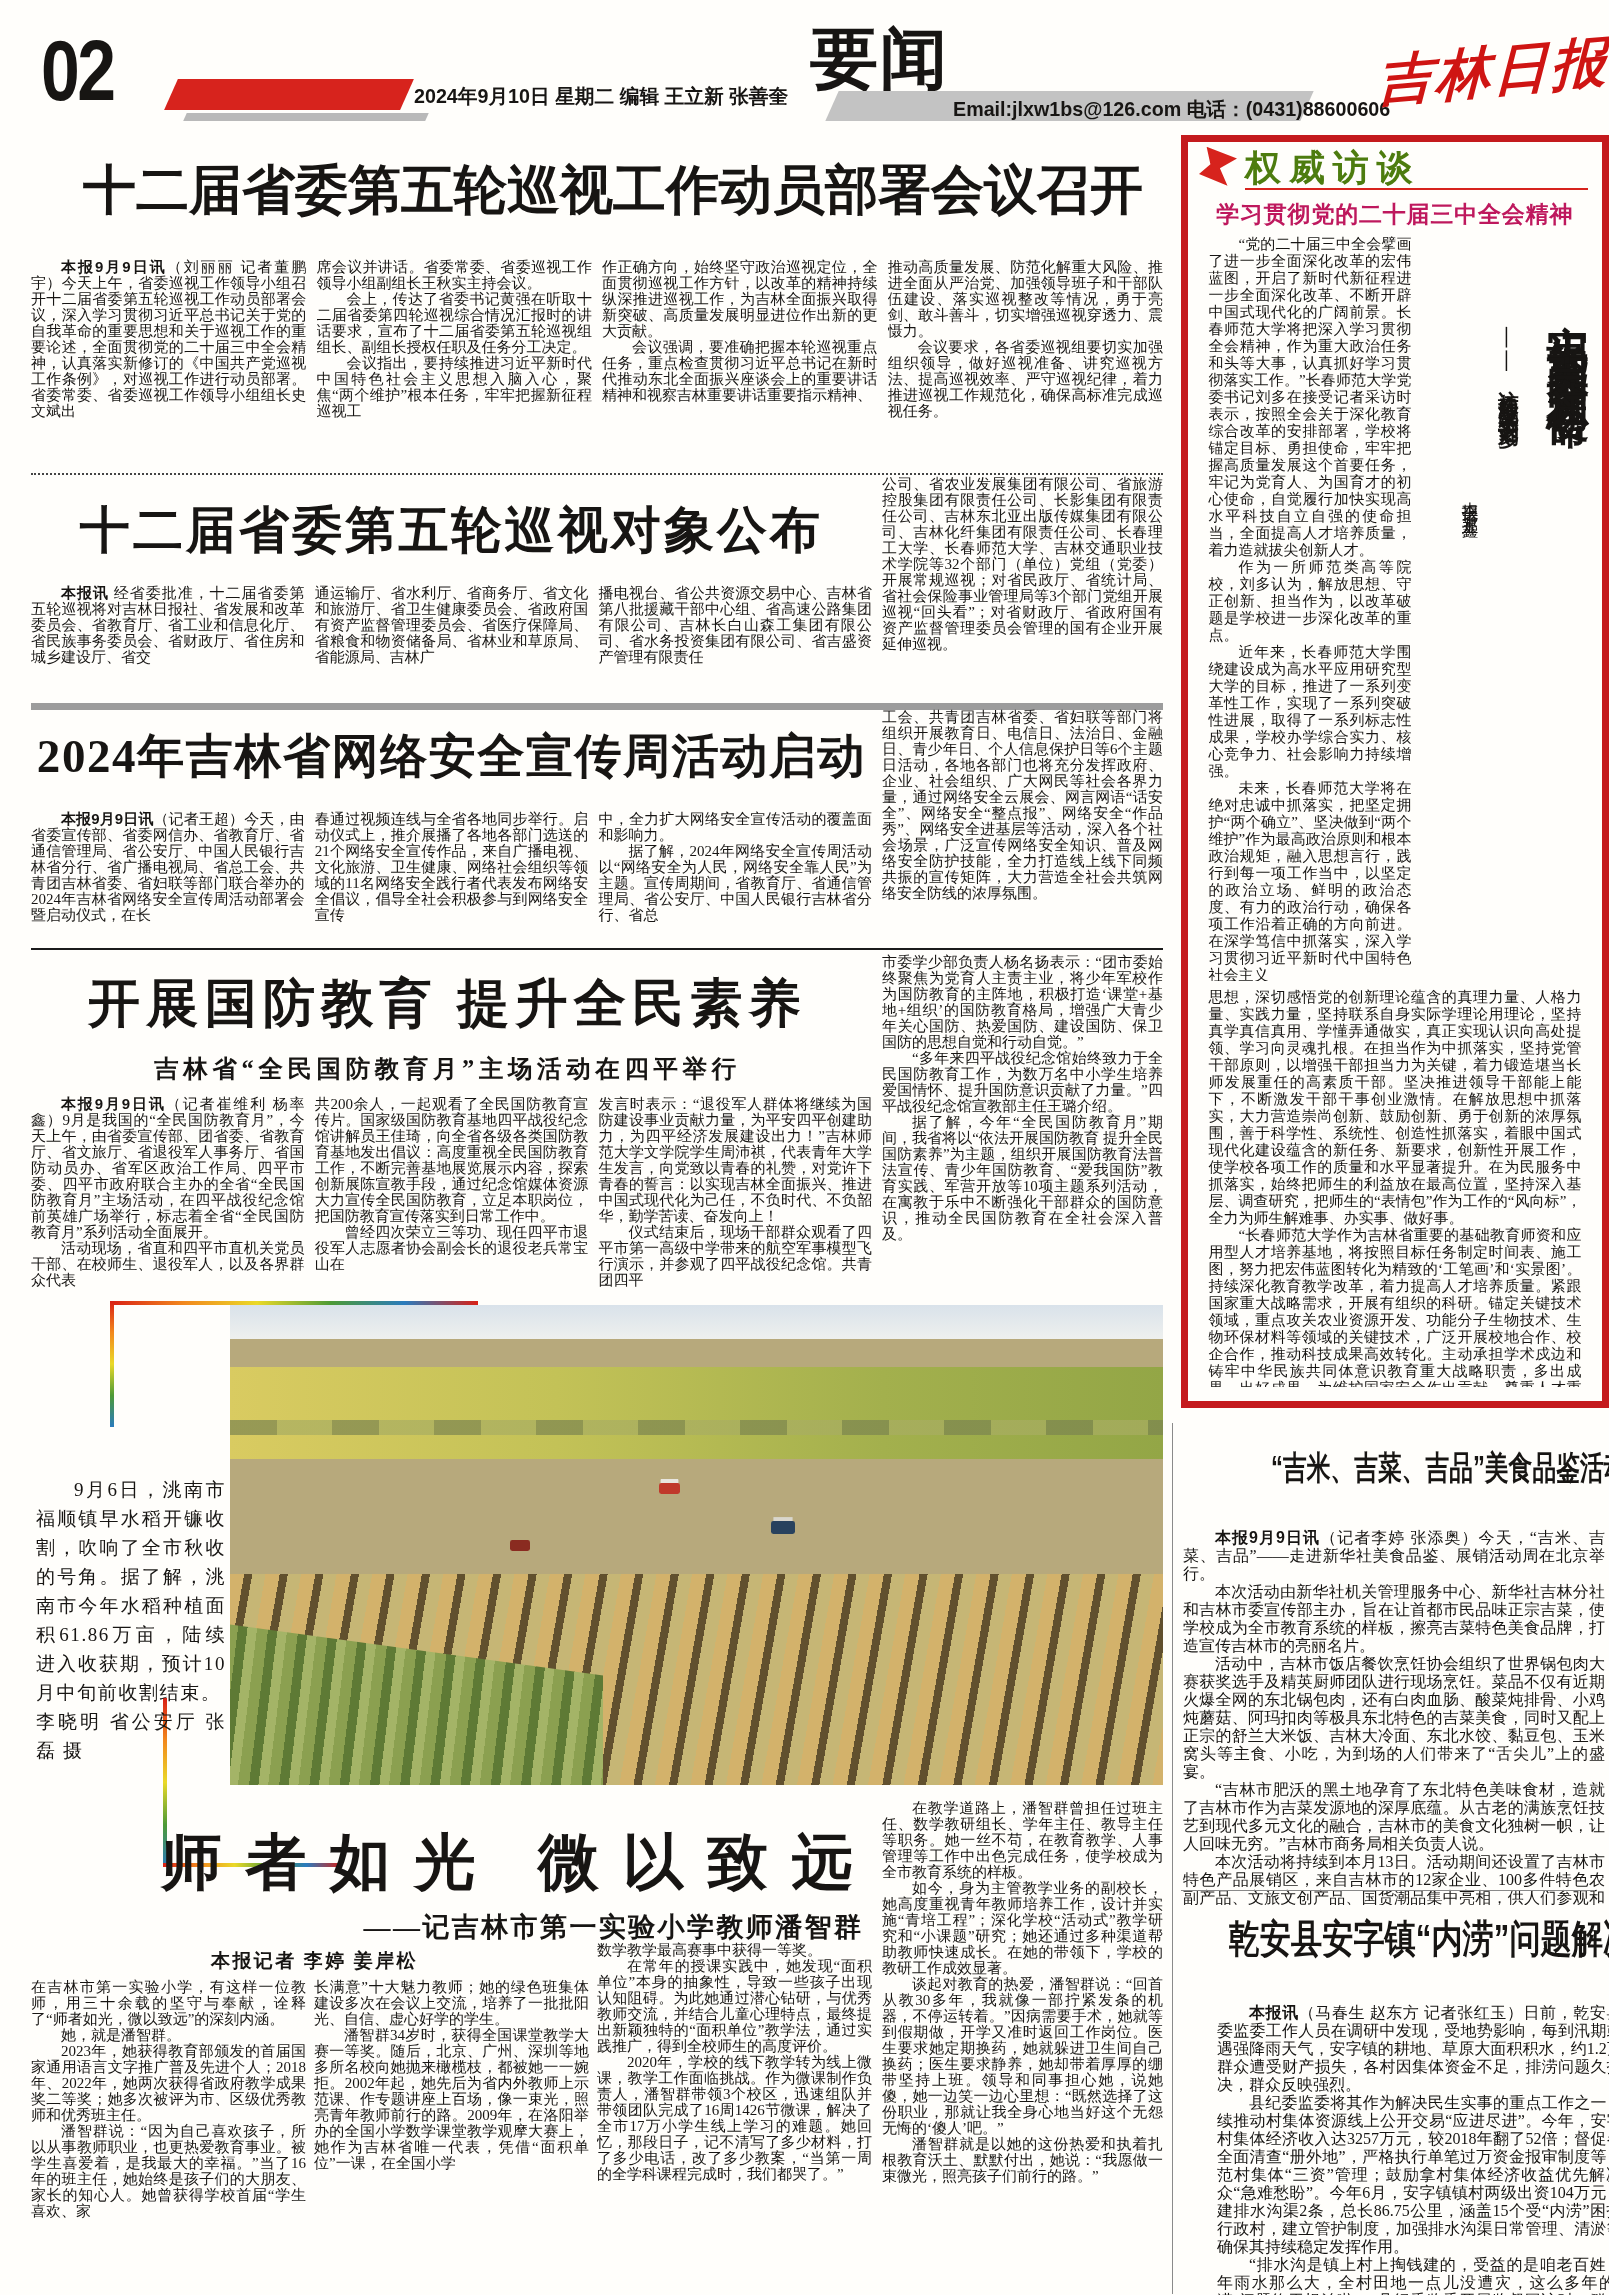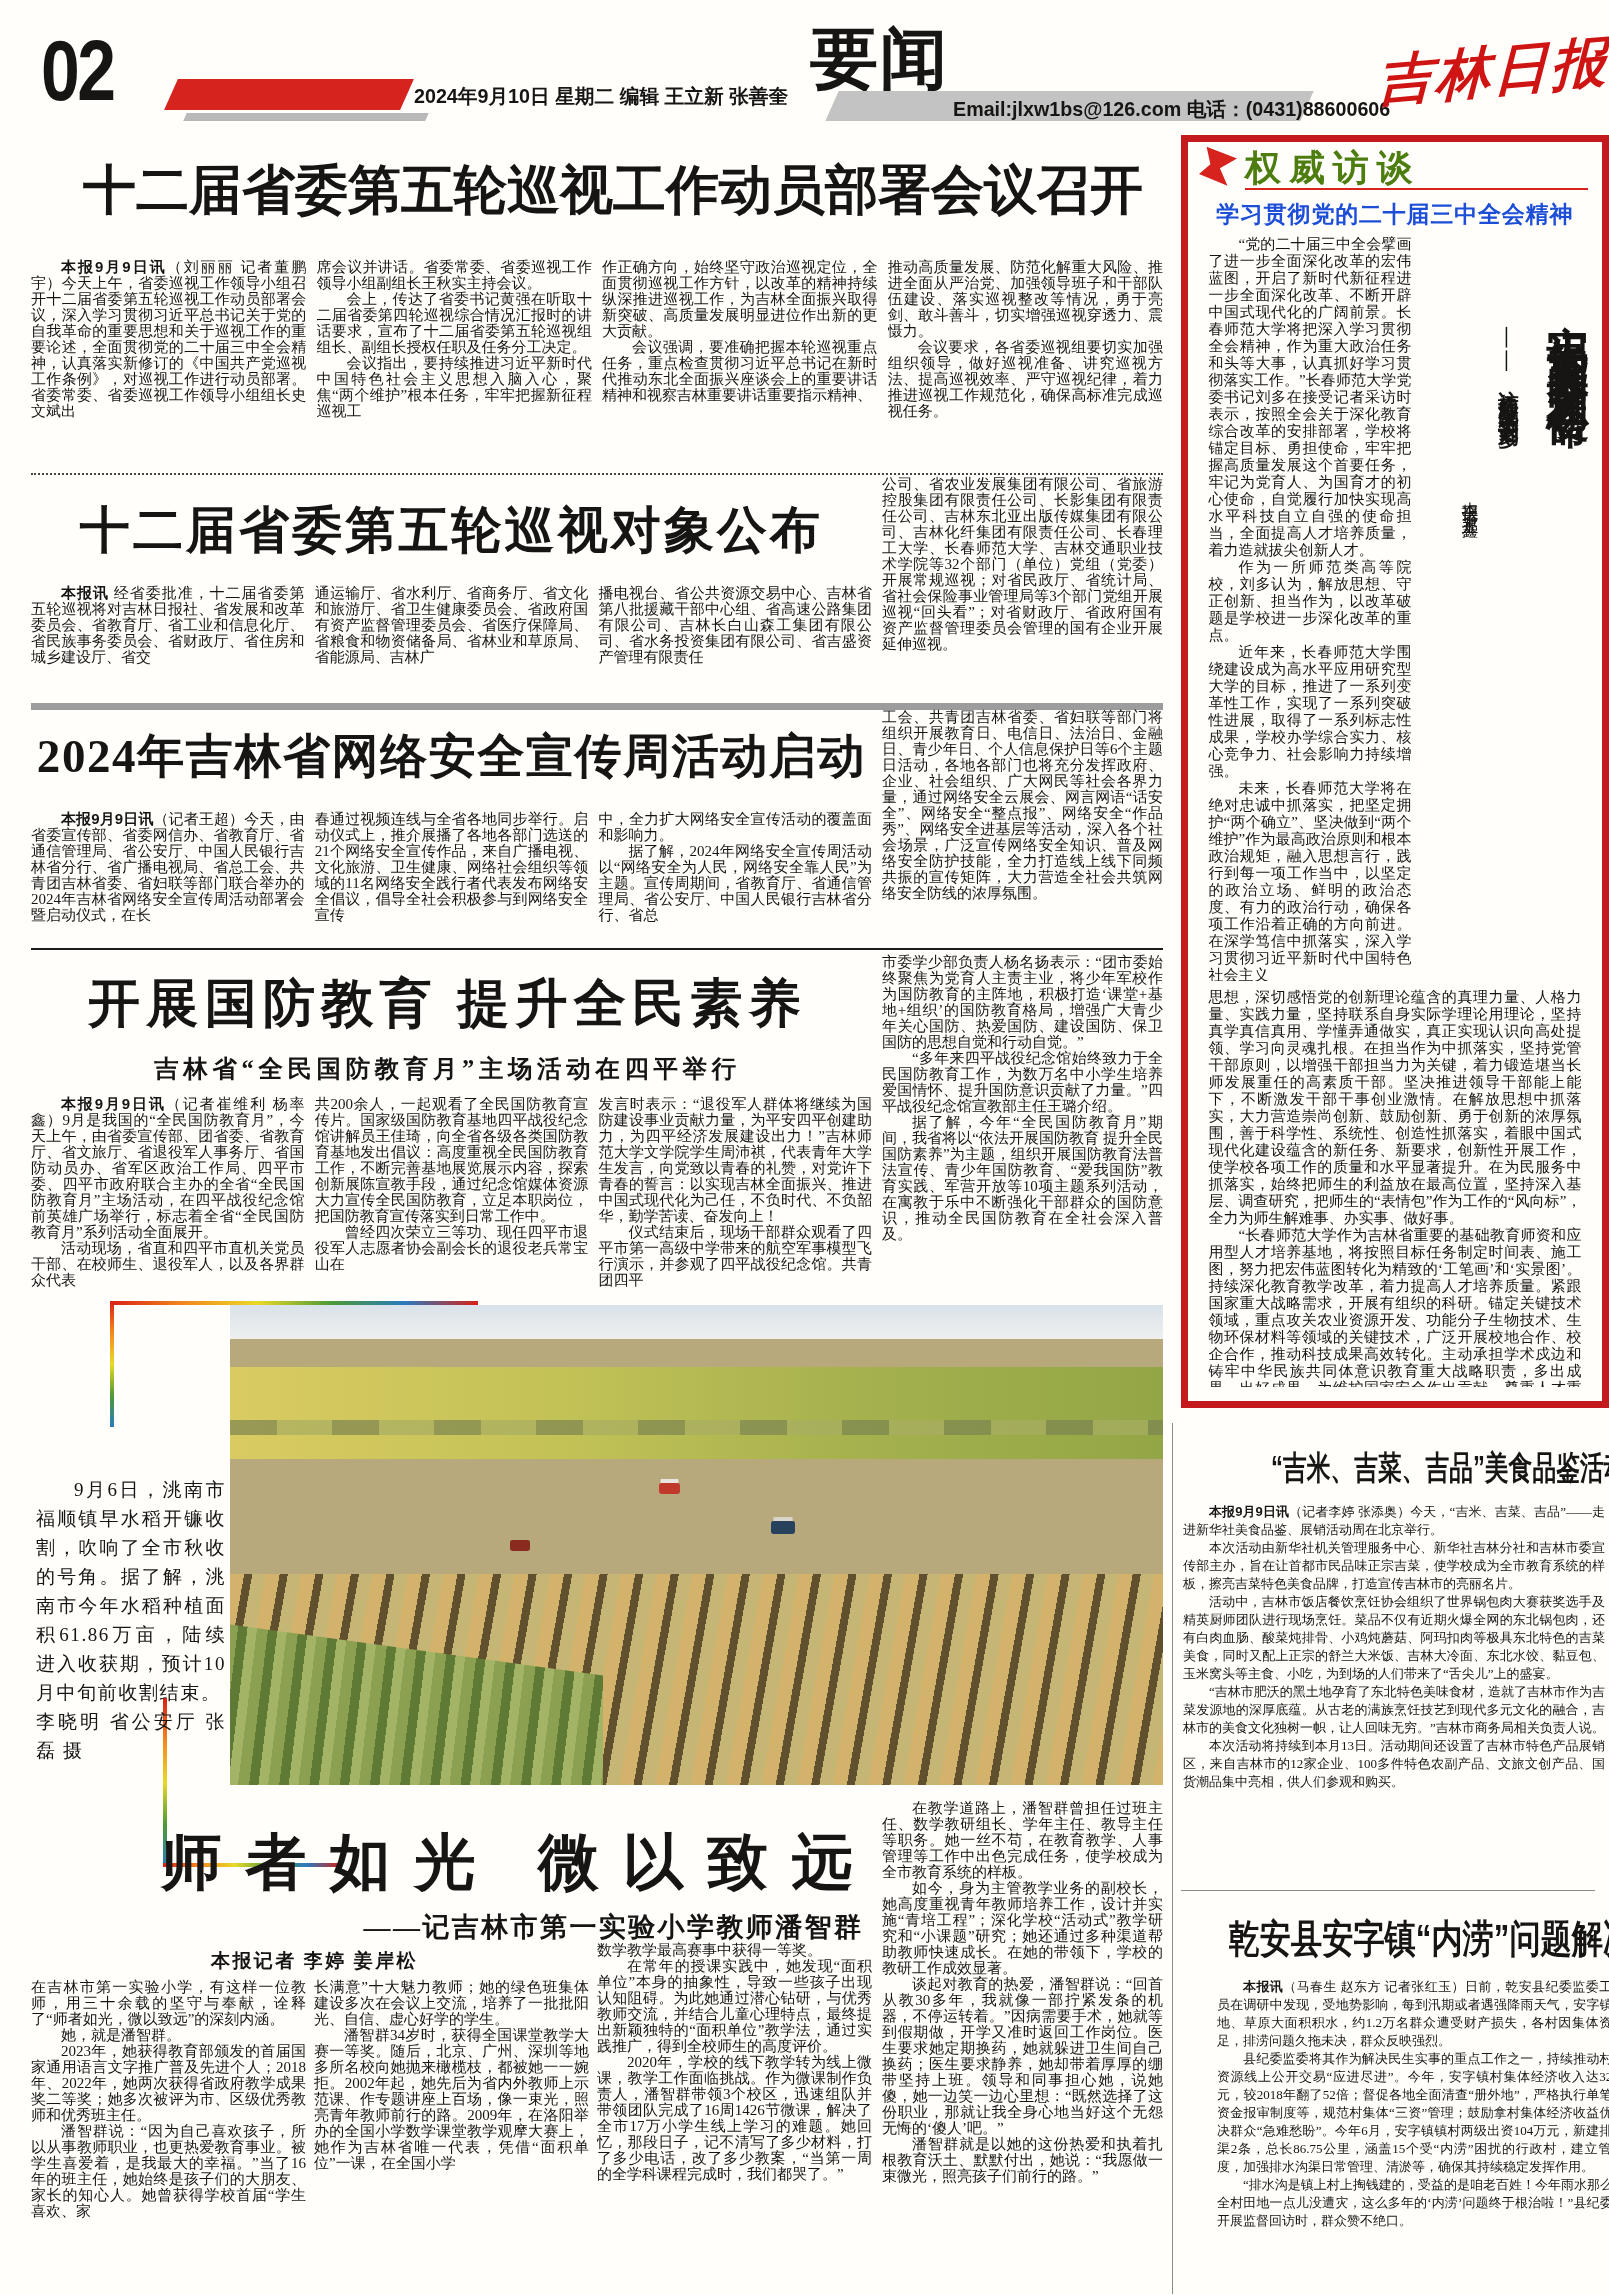--- a/index.html
+++ b/index.html
@@ -30,29 +30,29 @@
   .cols{display:flex;gap:10.2px;}
   .cols .col{flex:1 1 0;overflow:hidden;}
   .sep-dotted{border-top:2.4px dotted #444;}
   .sep-gray{background:#9c9c9c;}
   .sep-thin{background:#1b1b1b;}
   .hair{background:#8a8a8a;}
   
   .redbox{border:7px solid #c41a1d;background:#fffefb;}
   .rb-logo-text{color:#4d7c0f;font-family:"Liberation Sans","DejaVu Sans",sans-serif;font-weight:900;font-size:36px;letter-spacing:7.9px;}
   .rb-rule{background:#d7231d;}
-  .rb-theme{color:#1d4ed8;font-family:"Liberation Sans","DejaVu Sans",sans-serif;font-weight:900;font-size:23px;text-align:center;letter-spacing:0.8px;}
+  .rb-theme{color:#be185d;font-family:"Liberation Sans","DejaVu Sans",sans-serif;font-weight:900;font-size:23px;text-align:center;letter-spacing:0.8px;}
   .vblock{writing-mode:vertical-rl;}
   .vtitle{font-size:42px;font-weight:900;letter-spacing:6.3px;}
   .vsub{font-size:20.4px;font-weight:700;margin-top:36px;margin-right:17.3px;letter-spacing:3.1px;}
   .vbyline{font-size:16.5px;margin-top:197px;margin-right:14px;letter-spacing:2.4px;}
   .rbody{font-size:15px;line-height:17px;text-align:justify;overflow:hidden;}
   .rbody p{margin:0;text-indent:2em;}
   
-  .rart{font-size:13px;line-height:18px;text-align:justify;overflow:hidden;}
+  .rart{font-size:16px;line-height:18px;text-align:justify;overflow:hidden;margin-top:26px;}
   .rart p{margin:0;text-indent:2em;}
   
   .photo{overflow:hidden;background:#b7a97c;}
   .ph{position:absolute;left:0;right:0;}
   .caption{font-size:19px;line-height:29px;text-align:justify;letter-spacing:1.6px;}
   .caption .cred{text-indent:0;margin-top:4.7px;}
   .rainbow-h{background:linear-gradient(90deg,#d92015,#f2881d,#ead928,#4d9a36,#2a7bbd,#d92015);}
   .rainbow-v{background:linear-gradient(180deg,#d92015,#f2881d,#ead928,#4d9a36,#2a7bbd);}
 </style>
 </head>

